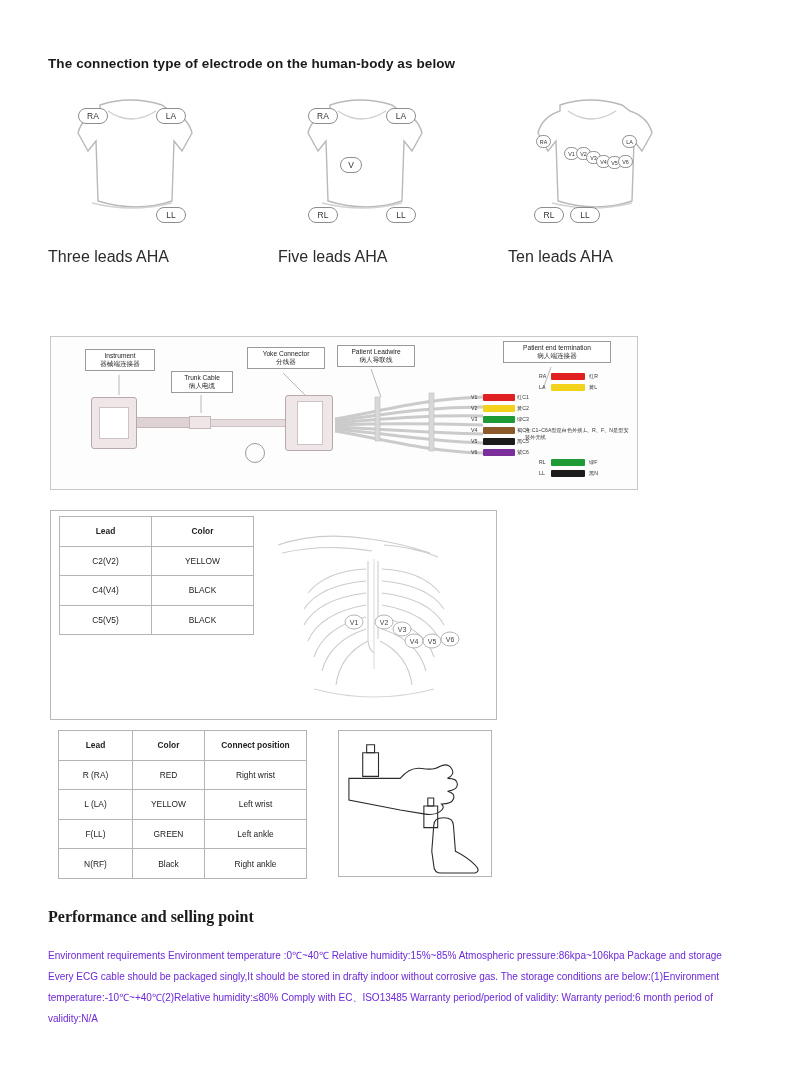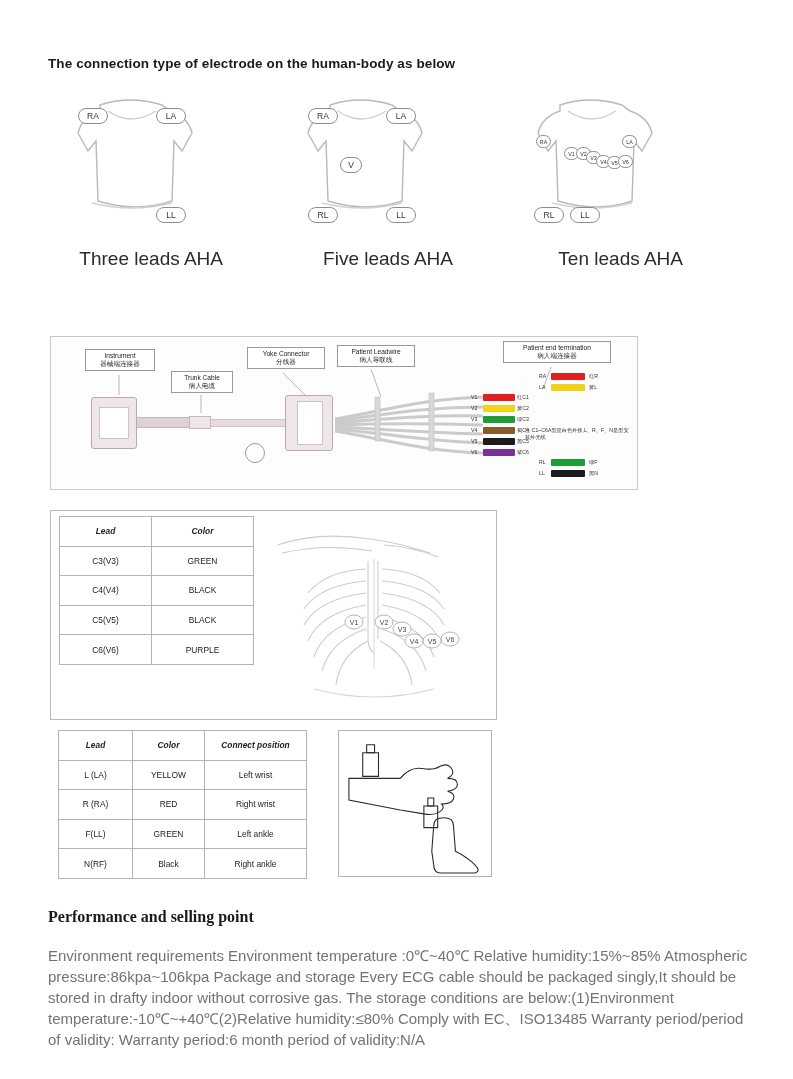--- a/index.html
+++ b/index.html
@@ -30,22 +30,22 @@
     width: 700px; height: 190px;
     display: flex;
   }
   .lead-fig { width: 190px; position: relative; }
   .lead-fig.mid { margin-left: 40px; }
   .lead-fig.right { margin-left: 40px; }
   .torso { position: absolute; left: 0; top: 0; width: 170px; height: 145px; }
   .lead-caption {
     position: absolute;
     top: 153px; left: 0; width: 175px;
-    text-align: right;
-    font-size: 19px;
+    text-align: left;
+    font-size: 16px;
     color: #2b2b2b;
   }
   .node {
     position: absolute;
     border: 1px solid #8d8d8d;
     border-radius: 50%;
     background: #ffffff;
     font-size: 8.5px;
     color: #333;
     text-align: center;
@@ -109,21 +109,21 @@
     font-size: 8.4px;
     color: #222;
   }
   table.grid th, table.grid td {
     border: 1px solid #b4b4b4;
     text-align: center;
     padding: 0;
     height: 29.6px;
     font-weight: normal;
   }
-  table.grid th { font-weight: bold; font-style: italic; }
+  table.grid th { font-weight: bold; }
   .t1 { position: absolute; left: 8px; top: 5px; }
   .t1 th:nth-child(1), .t1 td:nth-child(1) { width: 92px; }
   .t1 th:nth-child(2), .t1 td:nth-child(2) { width: 102px; }
 
   .rib-art { position: absolute; left: 205px; top: 8px; width: 236px; height: 196px; }
 
   .tbl-block-2 {
     position: absolute;
     left: 50px; top: 730px;
     width: 442px; height: 148px;
@@ -145,23 +145,23 @@
     position: absolute;
     left: 48px; top: 908px;
     font-size: 16px;
     font-weight: bold;
     font-family: "Liberation Serif", serif;
   }
   .body-text {
     position: absolute;
     left: 48px; top: 945px;
     width: 700px;
-    font-size: 15px;
+    font-size: 10px;
     line-height: 21px;
-    color: #737373;
+    color: #6d28d9;
     text-align: left;
   }
 </style>
 </head>
 <body>
 
 <div class="page">
 
   <div class="heading-1">The connection type of electrode on the human-body as below</div>
 
@@ -325,34 +325,30 @@
   <div class="tbl-block-1">
     <table class="grid t1">
       <thead>
         <tr>
           <th>Lead</th>
           <th>Color</th>
         </tr>
       </thead>
       <tbody>
         <tr>
-          <td>C3(V3)</td>
-          <td>GREEN</td>
+          <td>C2(V2)</td>
+          <td>YELLOW</td>
         </tr>
         <tr>
           <td>C4(V4)</td>
           <td>BLACK</td>
         </tr>
         <tr>
           <td>C5(V5)</td>
           <td>BLACK</td>
-        </tr>
-        <tr>
-          <td>C6(V6)</td>
-          <td>PURPLE</td>
         </tr>
       </tbody>
     </table>
 
     <div class="rib-art">
       <svg viewBox="0 0 236 196" style="width:236px; height:196px;">
         <g fill="none" stroke="#cccccc" stroke-width="1.1">
 
           <path d="M22 26 q40 -14 92 -6 q30 4 60 14"></path>
           <path d="M26 34 q44 -10 90 -2"></path>
@@ -416,30 +412,30 @@
     <table class="grid t2">
       <thead>
         <tr>
           <th>Lead</th>
           <th>Color</th>
           <th>Connect position</th>
         </tr>
       </thead>
       <tbody>
         <tr>
+          <td>R (RA)</td>
+          <td>RED</td>
+          <td>Right wrist</td>
+        </tr>
+        <tr>
           <td>L (LA)</td>
           <td>YELLOW</td>
           <td>Left wrist</td>
         </tr>
         <tr>
-          <td>R (RA)</td>
-          <td>RED</td>
-          <td>Right wrist</td>
-        </tr>
-        <tr>
           <td>F(LL)</td>
           <td>GREEN</td>
           <td>Left ankle</td>
         </tr>
         <tr>
           <td>N(RF)</td>
           <td>Black</td>
           <td>Right ankle</td>
         </tr>
       </tbody>

